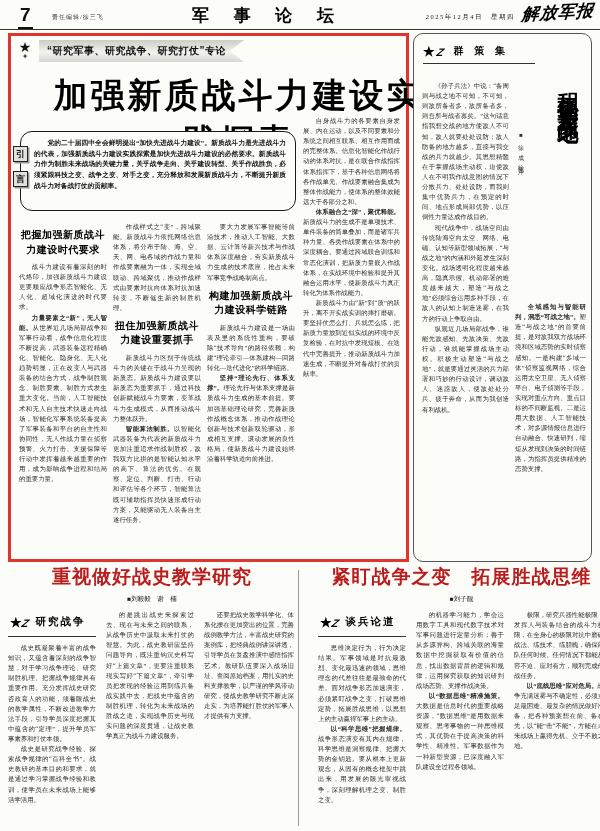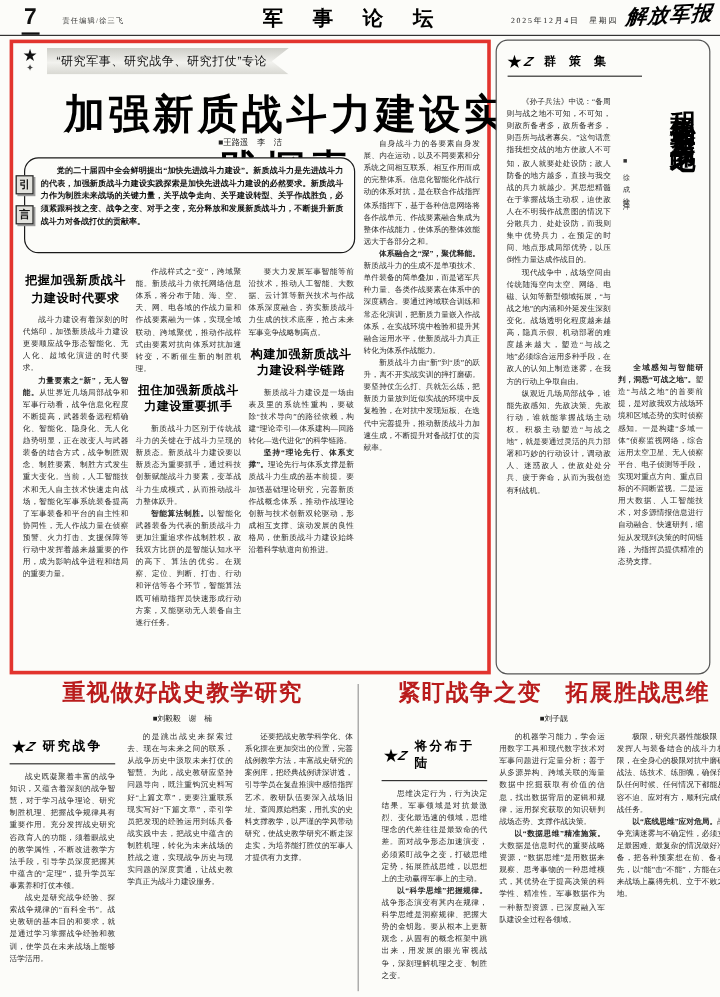--- a/index.html
+++ b/index.html
@@ -5,35 +5,35 @@
   html,body { margin:0; padding:0; background:#d8d8d2; }
   .page {
     position:relative; width:600px; height:831px; margin:0 auto;
     background:#fcfcf9; overflow:hidden;
     font-family:"Liberation Serif", serif; color:#222;
   }
   
   .hdr-rule { position:absolute; left:0; top:29px; width:600px; border-top:1.2px solid #333; }
   .page-num { position:absolute; left:18px; top:4px; font-family:"Liberation Sans",sans-serif; font-weight:bold; font-size:19px; color:#111; border-bottom:2.5px solid #111; padding:0 2px 0 2px; line-height:1.2; }
   .page-editor { position:absolute; left:52px; top:13px; font-size:6px; letter-spacing:1px; color:#333; }
-  .section-title { position:absolute; left:0; top:4px; width:536px; text-align:center; font-family:"Liberation Sans",sans-serif; font-weight:bold; font-size:17px; letter-spacing:10px; color:#000;padding-left:27px; }
+  .section-title { position:absolute; left:0; top:4px; width:536px; text-align:center; font-family:"Liberation Sans",sans-serif; font-weight:bold; font-size:17px; letter-spacing:10px; color:#000; }
   .hdr-date { position:absolute; right:85px; top:13px; font-size:6.5px; letter-spacing:1.5px; color:#222; }
   .masthead { position:absolute; right:6px; top:1px; font-size:17px; font-weight:bold; font-style:italic; transform:skewX(-8deg) rotate(-3deg); letter-spacing:1px; color:#000; }
 
   
   .main-box { position:absolute; left:8px; top:33px; width:395px; height:523px; border:3px solid #e2342e; background:#fcfcf9; }
   .banner { position:absolute; left:3px; top:4px; display:flex; align-items:center; gap:3px; }
   .banner-logo { position:relative; width:22px; text-align:center; }
   .banner-logo .big-star { font-size:14px; color:#111; line-height:1; display:block; }
   .banner-logo .small-mark { font-size:8px; color:#444; line-height:1; display:block; margin-top:-2px; }
   .banner-ribbon {
     background:linear-gradient(180deg,#cdcdc7,#f2f2ee 55%,#d8d8d2);
     clip-path:polygon(0 0,100% 0,93% 50%,100% 100%,0 100%);
     padding:4px 18px 4px 8px;
-    font-family:"Liberation Sans",sans-serif; font-weight:normal; font-size:10px; color:#111; letter-spacing:0.5px;
+    font-family:"Liberation Sans",sans-serif; font-weight:bold; font-size:10px; color:#111; letter-spacing:0.5px;
   }
   .main-title { position:absolute; left:12px; top:37px; width:100%; text-align:center; font-family:"Liberation Sans",sans-serif; font-weight:bold; font-size:34px; letter-spacing:3px; color:#000;padding-left:18px; }
   .main-byline { position:absolute; left:0; top:78px; width:100%; text-align:center; font-size:7px; color:#222; }
 
   .intro-wrap { position:absolute; left:9px; top:95px; width:276px; height:80px; }
   .intro-box {
     width:100%; height:100%; box-sizing:border-box;
     border:1.5px solid #1a1a1a; border-radius:12px;
     padding:6px 9px 5px 13px;
     font-weight:bold; font-size:6.7px; line-height:1.6; text-align:justify; text-indent:2em;
@@ -102,21 +102,20 @@
 
   <div class="main-box">
     <div class="banner">
       <span class="banner-logo">
         <span class="big-star">★</span>
         <span class="small-mark">✦</span>
       </span>
       <span class="banner-ribbon">“研究军事、研究战争、研究打仗”专论</span>
     </div>
     <div class="main-title">加强新质战斗力建设实践探索</div>
-    <div class="main-byline">■王路遥　李　洁</div>
 
     <div class="intro-wrap">
       <div class="intro-box">党的二十届四中全会鲜明提出“加快先进战斗力建设”。新质战斗力是先进战斗力的代表，加强新质战斗力建设实践探索是加快先进战斗力建设的必然要求。新质战斗力作为制胜未来战场的关键力量，关乎战争走向、关乎建设转型、关乎作战胜负，必须紧跟科技之变、战争之变、对手之变，充分释放和发展新质战斗力，不断提升新质战斗力对备战打仗的贡献率。</div>
       <div class="intro-label">
         <span>引</span>
         <span>言</span>
       </div>
     </div>
 
     <div class="col" id="m-col1">
@@ -198,21 +197,21 @@
   <div class="article-br">
     <div class="b-title">紧盯战争之变　拓展胜战思维</div>
     <div class="b-byline">■刘子靓</div>
     <div class="bcols">
       <div class="bcol br-c1">
         <div class="col-label">
           <span class="starflag">
             <span class="sf-star">★</span>
             <span class="sf-z">Z</span>
           </span>
-          <span>将分布于陆</span>
+          <span>谈兵论道</span>
         </div>
         <div class="col-flow">
             <p>思维决定行为，行为决定结果。军事领域是对抗最激烈、变化最迅速的领域，思维理念的代差往往是最致命的代差。面对战争形态加速演变，必须紧盯战争之变，打破思维定势，拓展胜战思维，以思想上的主动赢得军事上的主动。</p>
             <p><span class="lead">以“科学思维”把握规律。</span>战争形态演变有其内在规律，科学思维是洞察规律、把握大势的金钥匙。要从根本上更新观念，从固有的概念框架中跳出来，用发展的眼光审视战争，深刻理解机理之变、制胜之变。</p>
           </div>
       </div>
       <div class="bcol br-c2">
         <div class="col-flow">
             <p>的机器学习能力，学会运用数字工具和现代数字技术对军事问题进行定量分析；善于从多源异构、跨域关联的海量数据中挖掘获取有价值的信息，找出数据背后的逻辑和规律，运用探究获取的知识研判战场态势、支撑作战决策。</p>
             <p><span class="lead">以“数据思维”精准施策。</span>大数据是信息时代的重要战略资源，“数据思维”是用数据来观察、思考事物的一种思维模式，其优势在于提高决策的科学性、精准性。军事数据作为一种新型资源，已深度融入军队建设全过程各领域。</p>

